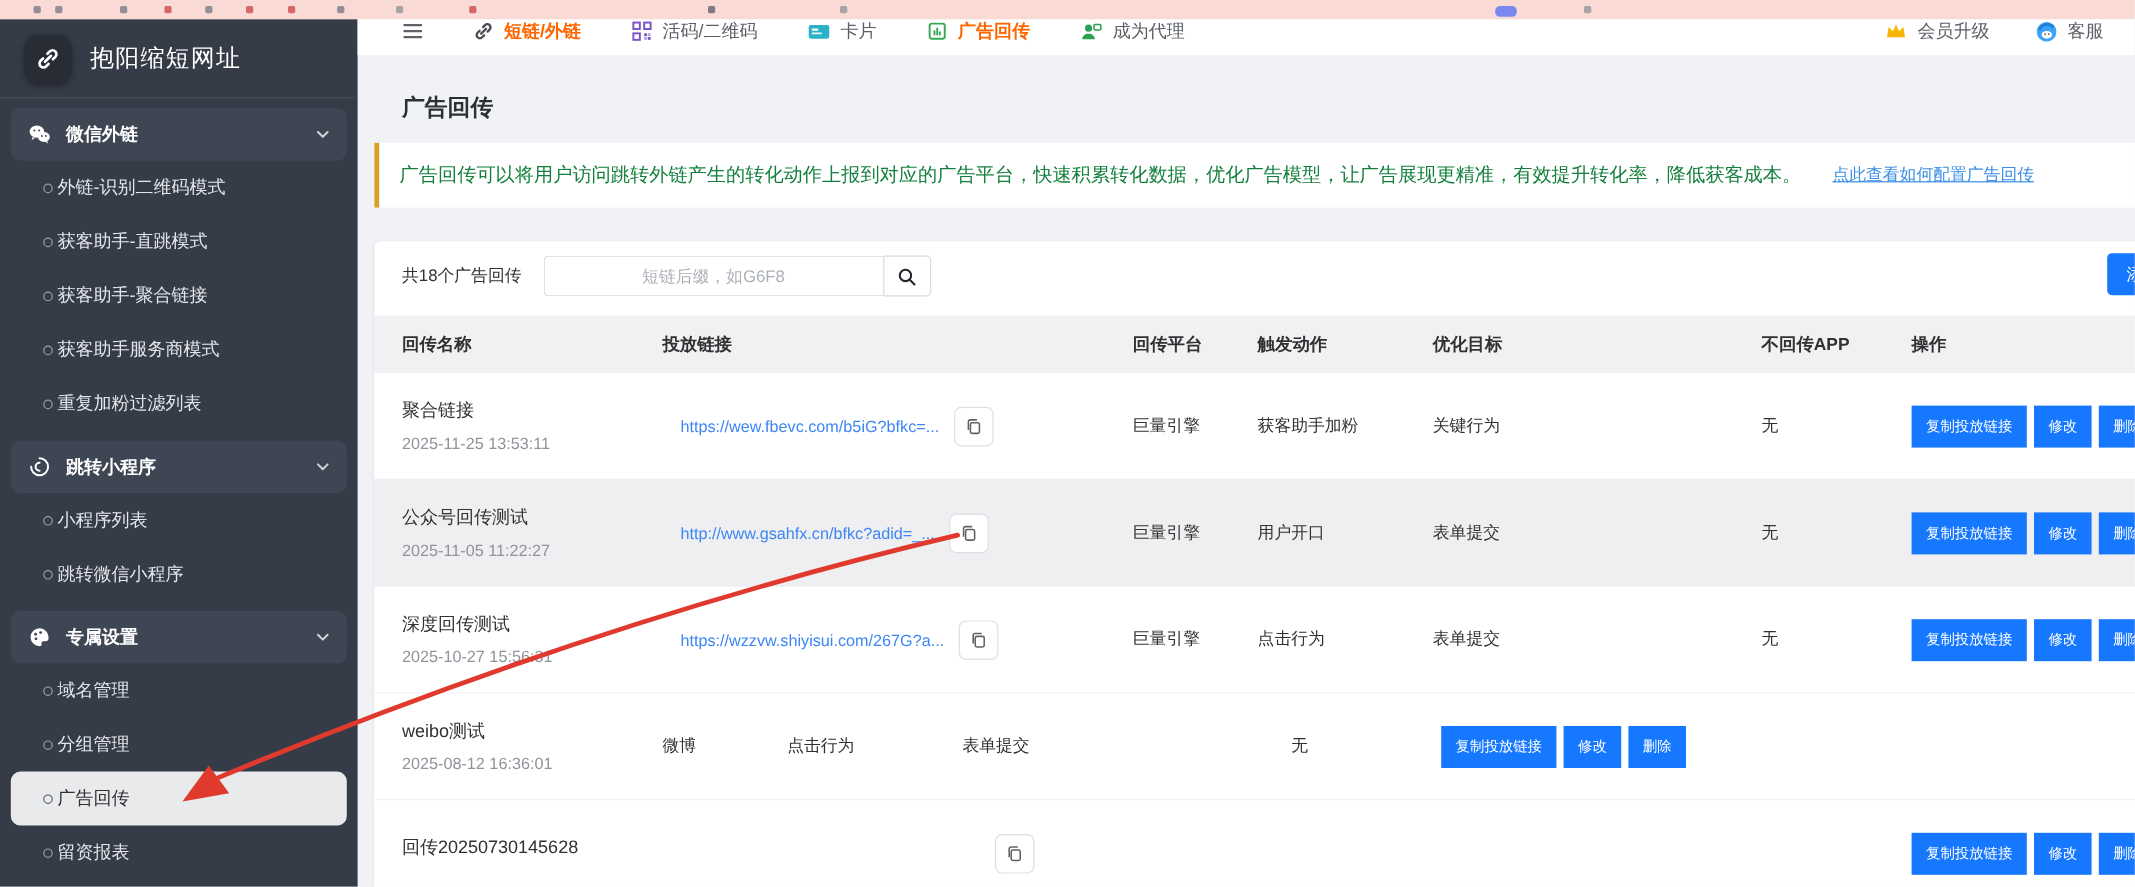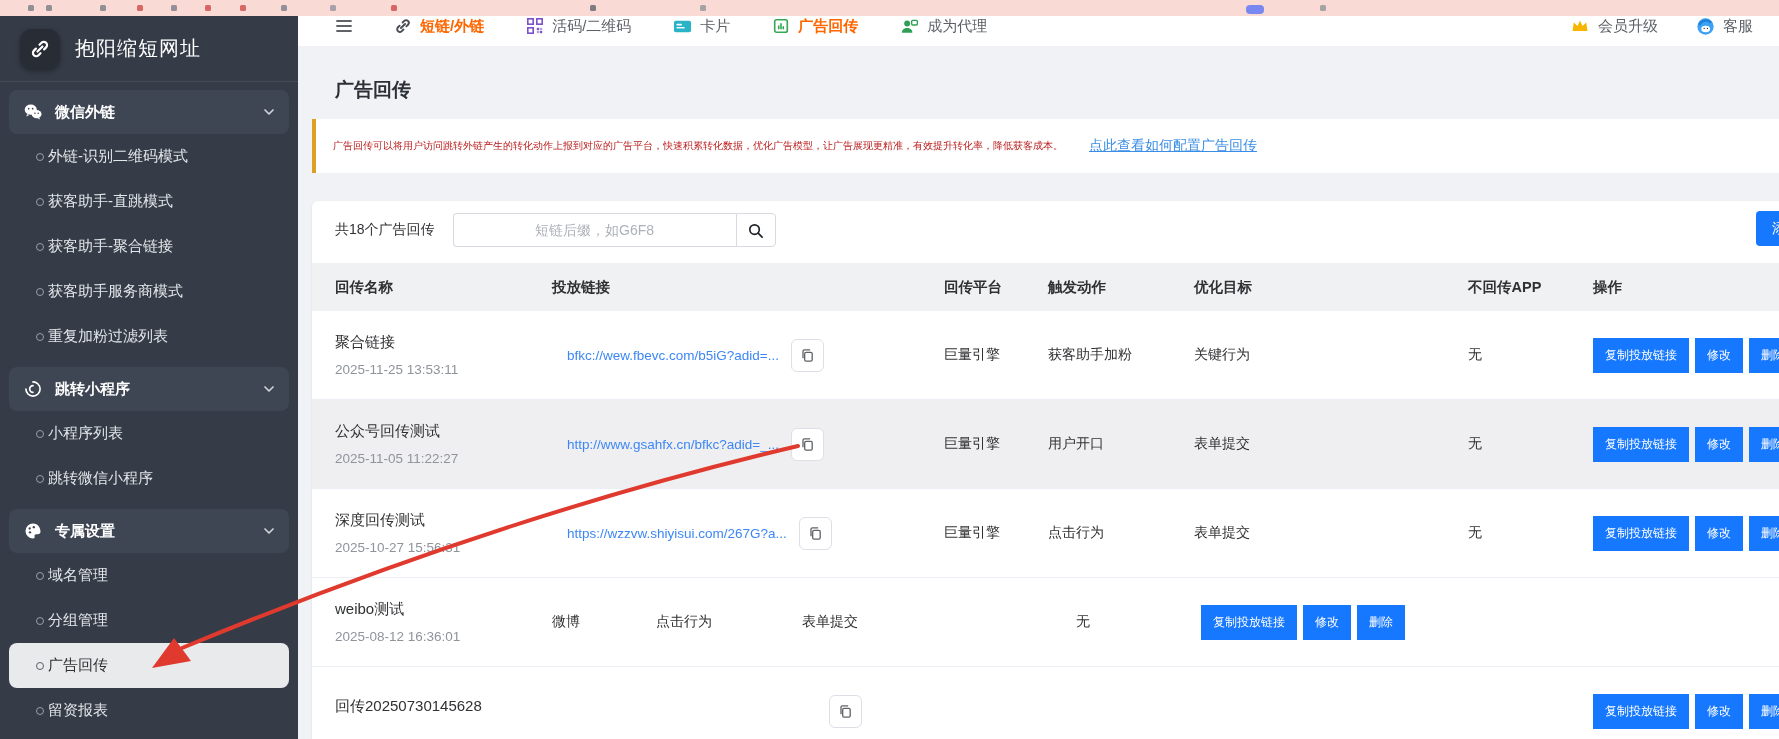--- a/index.html
+++ b/index.html
@@ -35,21 +35,21 @@
   .hamburger { display:flex; cursor:pointer; margin-right:40px; }
   .nav-item { display:flex; align-items:center; gap:8px; margin-right:42px; font-size:15px; color:#5c6066; cursor:pointer; white-space:nowrap; }
   .nav-item.active { color:#ff6600; font-weight:700; }
   .nav-right { margin-left:auto; display:flex; align-items:center; }
   .nav-right .nav-item { margin-right:0; margin-left:38px; }
 
   .content { flex:1; position:relative; }
   .page-title { margin:31px 0 0 37px; font-size:19px; font-weight:700; color:#2b2f36; }
 
   .notice { margin:16px 0 0 14px; width:1600px; height:54px; background:#ffffff; border-left:4px solid #dda026; display:flex; align-items:center; padding:0 24px 0 17px; }
-  .notice-text { font-size:10px; color:#b91c1c; white-space:nowrap; }
+  .notice-text { font-size:16px; color:#15803d; white-space:nowrap; }
   .notice-link { font-size:14px; color:#3a8ee6; text-decoration:underline; margin-left:26px; white-space:nowrap; cursor:pointer; }
 
   .card { position:relative; margin:28px 0 0 14px; width:1600px; background:#ffffff; border-radius:6px; box-shadow:0 1px 3px rgba(0,0,0,.08); padding-top:12px; }
   .toolbar { height:34px; margin-left:23px; display:flex; align-items:center; }
   .count-label { font-size:14px; color:#303133; }
   .search-wrap { display:flex; margin-left:18px; }
   .search-input { width:283px; height:34px; border:1px solid #d7dae0; border-right:none; border-radius:4px 0 0 4px; padding:0 12px; font-size:14px; color:#303133; outline:none; font-family:inherit;text-align:center; }
   .search-input::placeholder { color:#adb1b8; }
   .search-btn { width:40px; height:34px; border:1px solid #d7dae0; border-radius:0 4px 4px 0; background:#fff; display:flex; align-items:center; justify-content:center; cursor:pointer; }
   .add-btn { position:absolute; left:1444px; top:10px; height:35px; padding:0 16px; background:#1677ff; color:#fff; border:none; border-radius:4px; font-size:14px; cursor:pointer; white-space:nowrap; font-family:inherit; }
@@ -336,21 +336,21 @@
             <div class="col-noapp">不回传APP</div>
             <div class="col-ops">操作</div>
           </div>
         <div id="tbody">
             <div class="trow">
               <div class="col-name">
                 <div class="rname">聚合链接</div>
                 <div class="rtime">2025-11-25 13:53:11</div>
               </div>
               <div class="col-link">
-                <a class="rlink">bfkc://wew.fbevc.com/b5iG?adid=...</a>
+                <a class="rlink">https://wew.fbevc.com/b5iG?bfkc=...</a>
                 <button class="copy-btn">
                   <span style="display:flex">
                     <svg width="15" height="15" viewBox="0 0 16 16">
                       <rect x="5" y="4.6" width="8" height="9.4" rx="1.5" fill="none" stroke="#606266" stroke-width="1.4"></rect>
                       <path d="M3.2 11 V3.6 A1.6 1.6 0 0 1 4.8 2 h6" fill="none" stroke="#606266" stroke-width="1.4"></path>
                     </svg>
                   </span>
                 </button>
               </div>
               <div class="col-plat cellv">巨量引擎</div>

